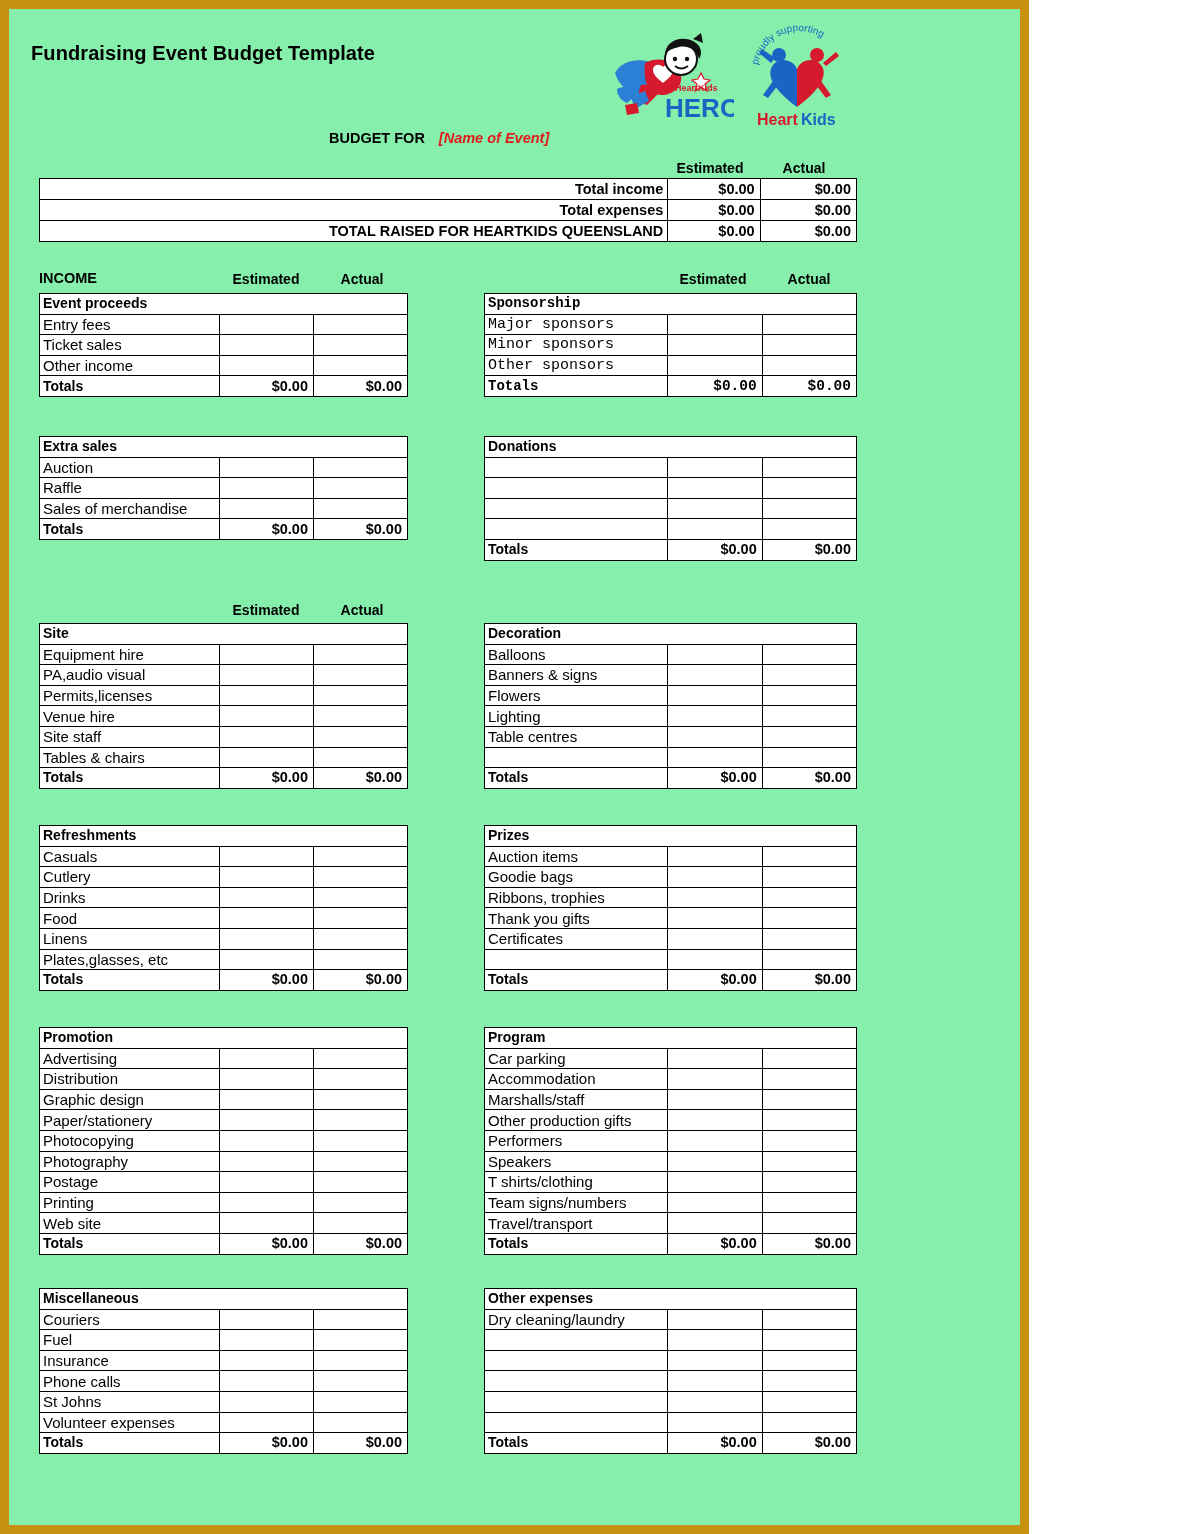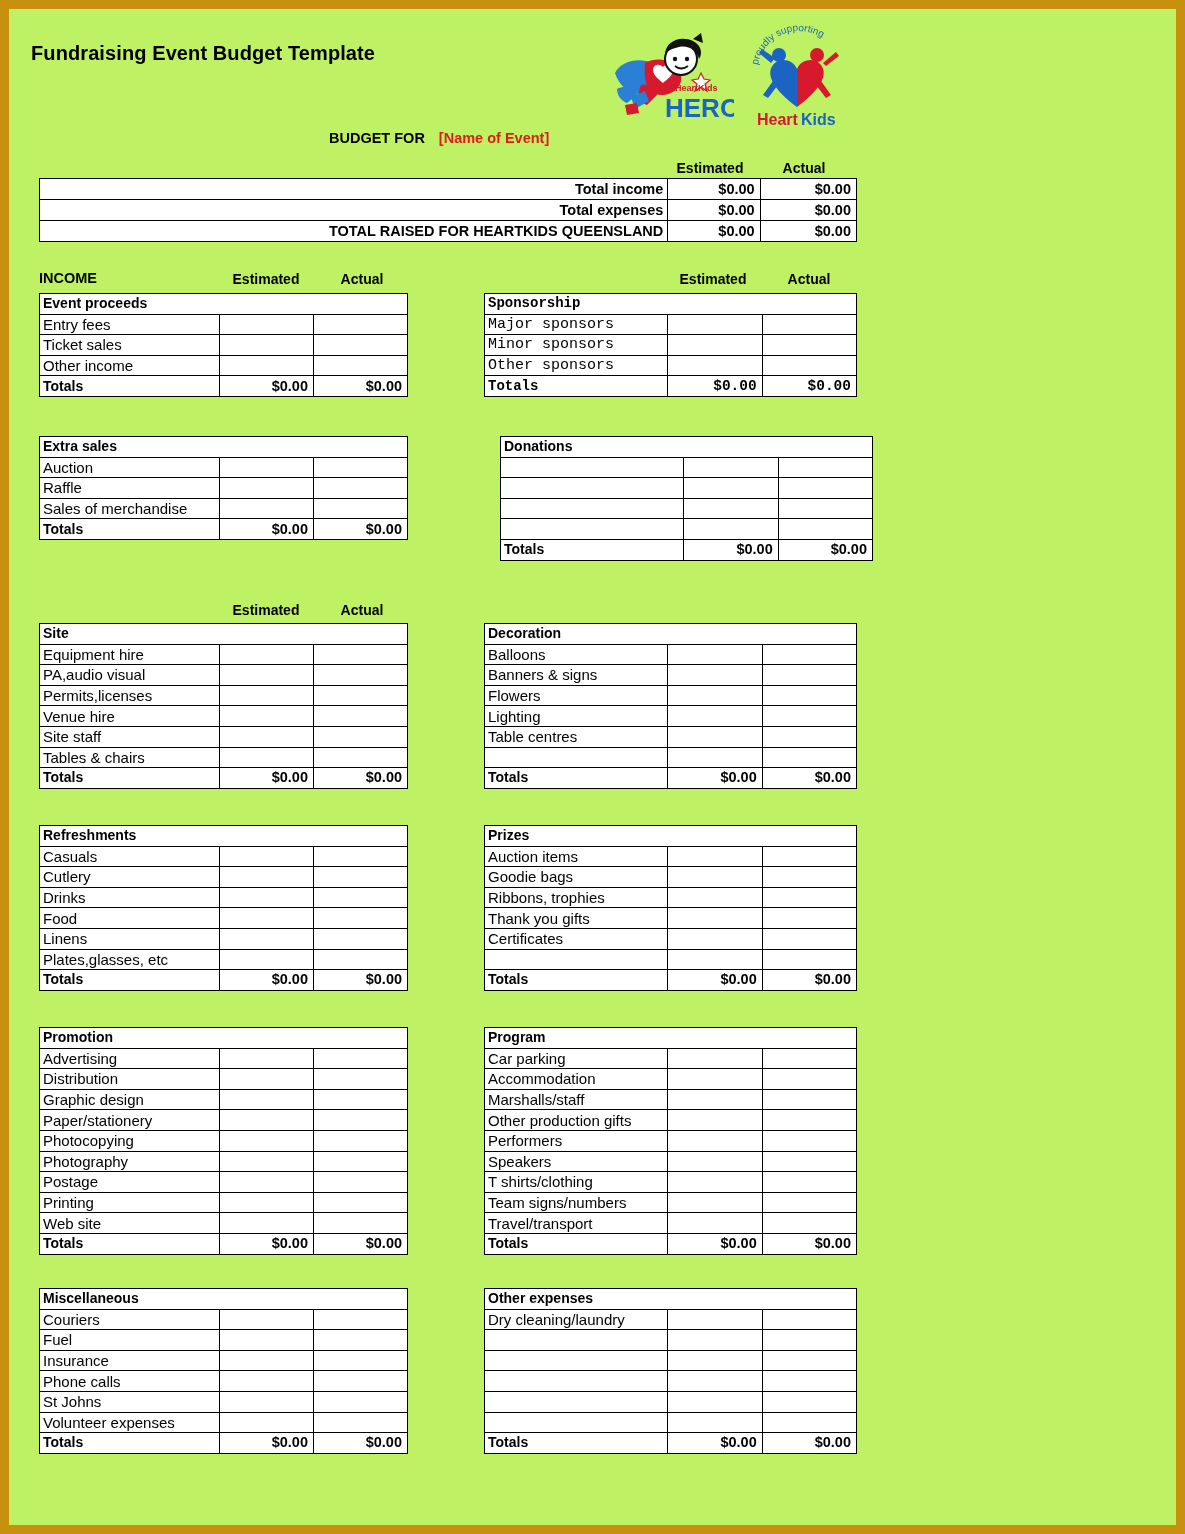--- a/index.html
+++ b/index.html
@@ -5,24 +5,24 @@
   html, body {
     margin: 0;
     padding: 0;
     background: #ffffff;
   }
   body {
     font-family: "Liberation Sans", sans-serif;
   }
   .page {
     position: relative;
-    width: 1185px;
+    width: 1029px;
     height: 1534px;
     box-sizing: border-box;
-    background: #bef264;
+    background: #86efac;
     border: 9px solid #c8900f;
     overflow: hidden;
   }
   .inner {
     position: relative;
     width: 100%;
     height: 100%;
     box-sizing: border-box;
     padding: 0;
   }
@@ -50,21 +50,21 @@
 
   .budget-for-row {
     position: absolute;
     left: 320px;
     top: 121px;
     font-size: 14.5px;
     font-weight: bold;
     white-space: nowrap;
   }
   .budget-for-row .label { color: #000; }
-  .budget-for-row .eventname { color: #e01b1b; margin-left: 14px; }
+  .budget-for-row .eventname { color: #e01b1b; margin-left: 14px; font-style: italic; }
 
   
   table.grid {
     position: absolute;
     border-collapse: collapse;
     table-layout: fixed;
     font-size: 15px;
     color: #000;
     background: #fff;
   }
@@ -329,21 +329,21 @@
               <td class="num"></td>
               <td class="num"></td>
             </tr>
             <tr>
               <td class="totlbl">Totals</td>
               <td class="totnum">$0.00</td>
               <td class="totnum">$0.00</td>
             </tr>
           </tbody>
         </table>
-        <table class="grid block right rcol" style="top: 427px; margin-left: 16px;">
+        <table class="grid block right rcol" style="top: 427px;">
           <colgroup>
             <col class="c1">
             <col class="c2">
             <col class="c3">
           </colgroup>
           <tbody>
             <tr>
               <td class="hdr lbl" colspan="3">Donations</td>
             </tr>
             <tr>

